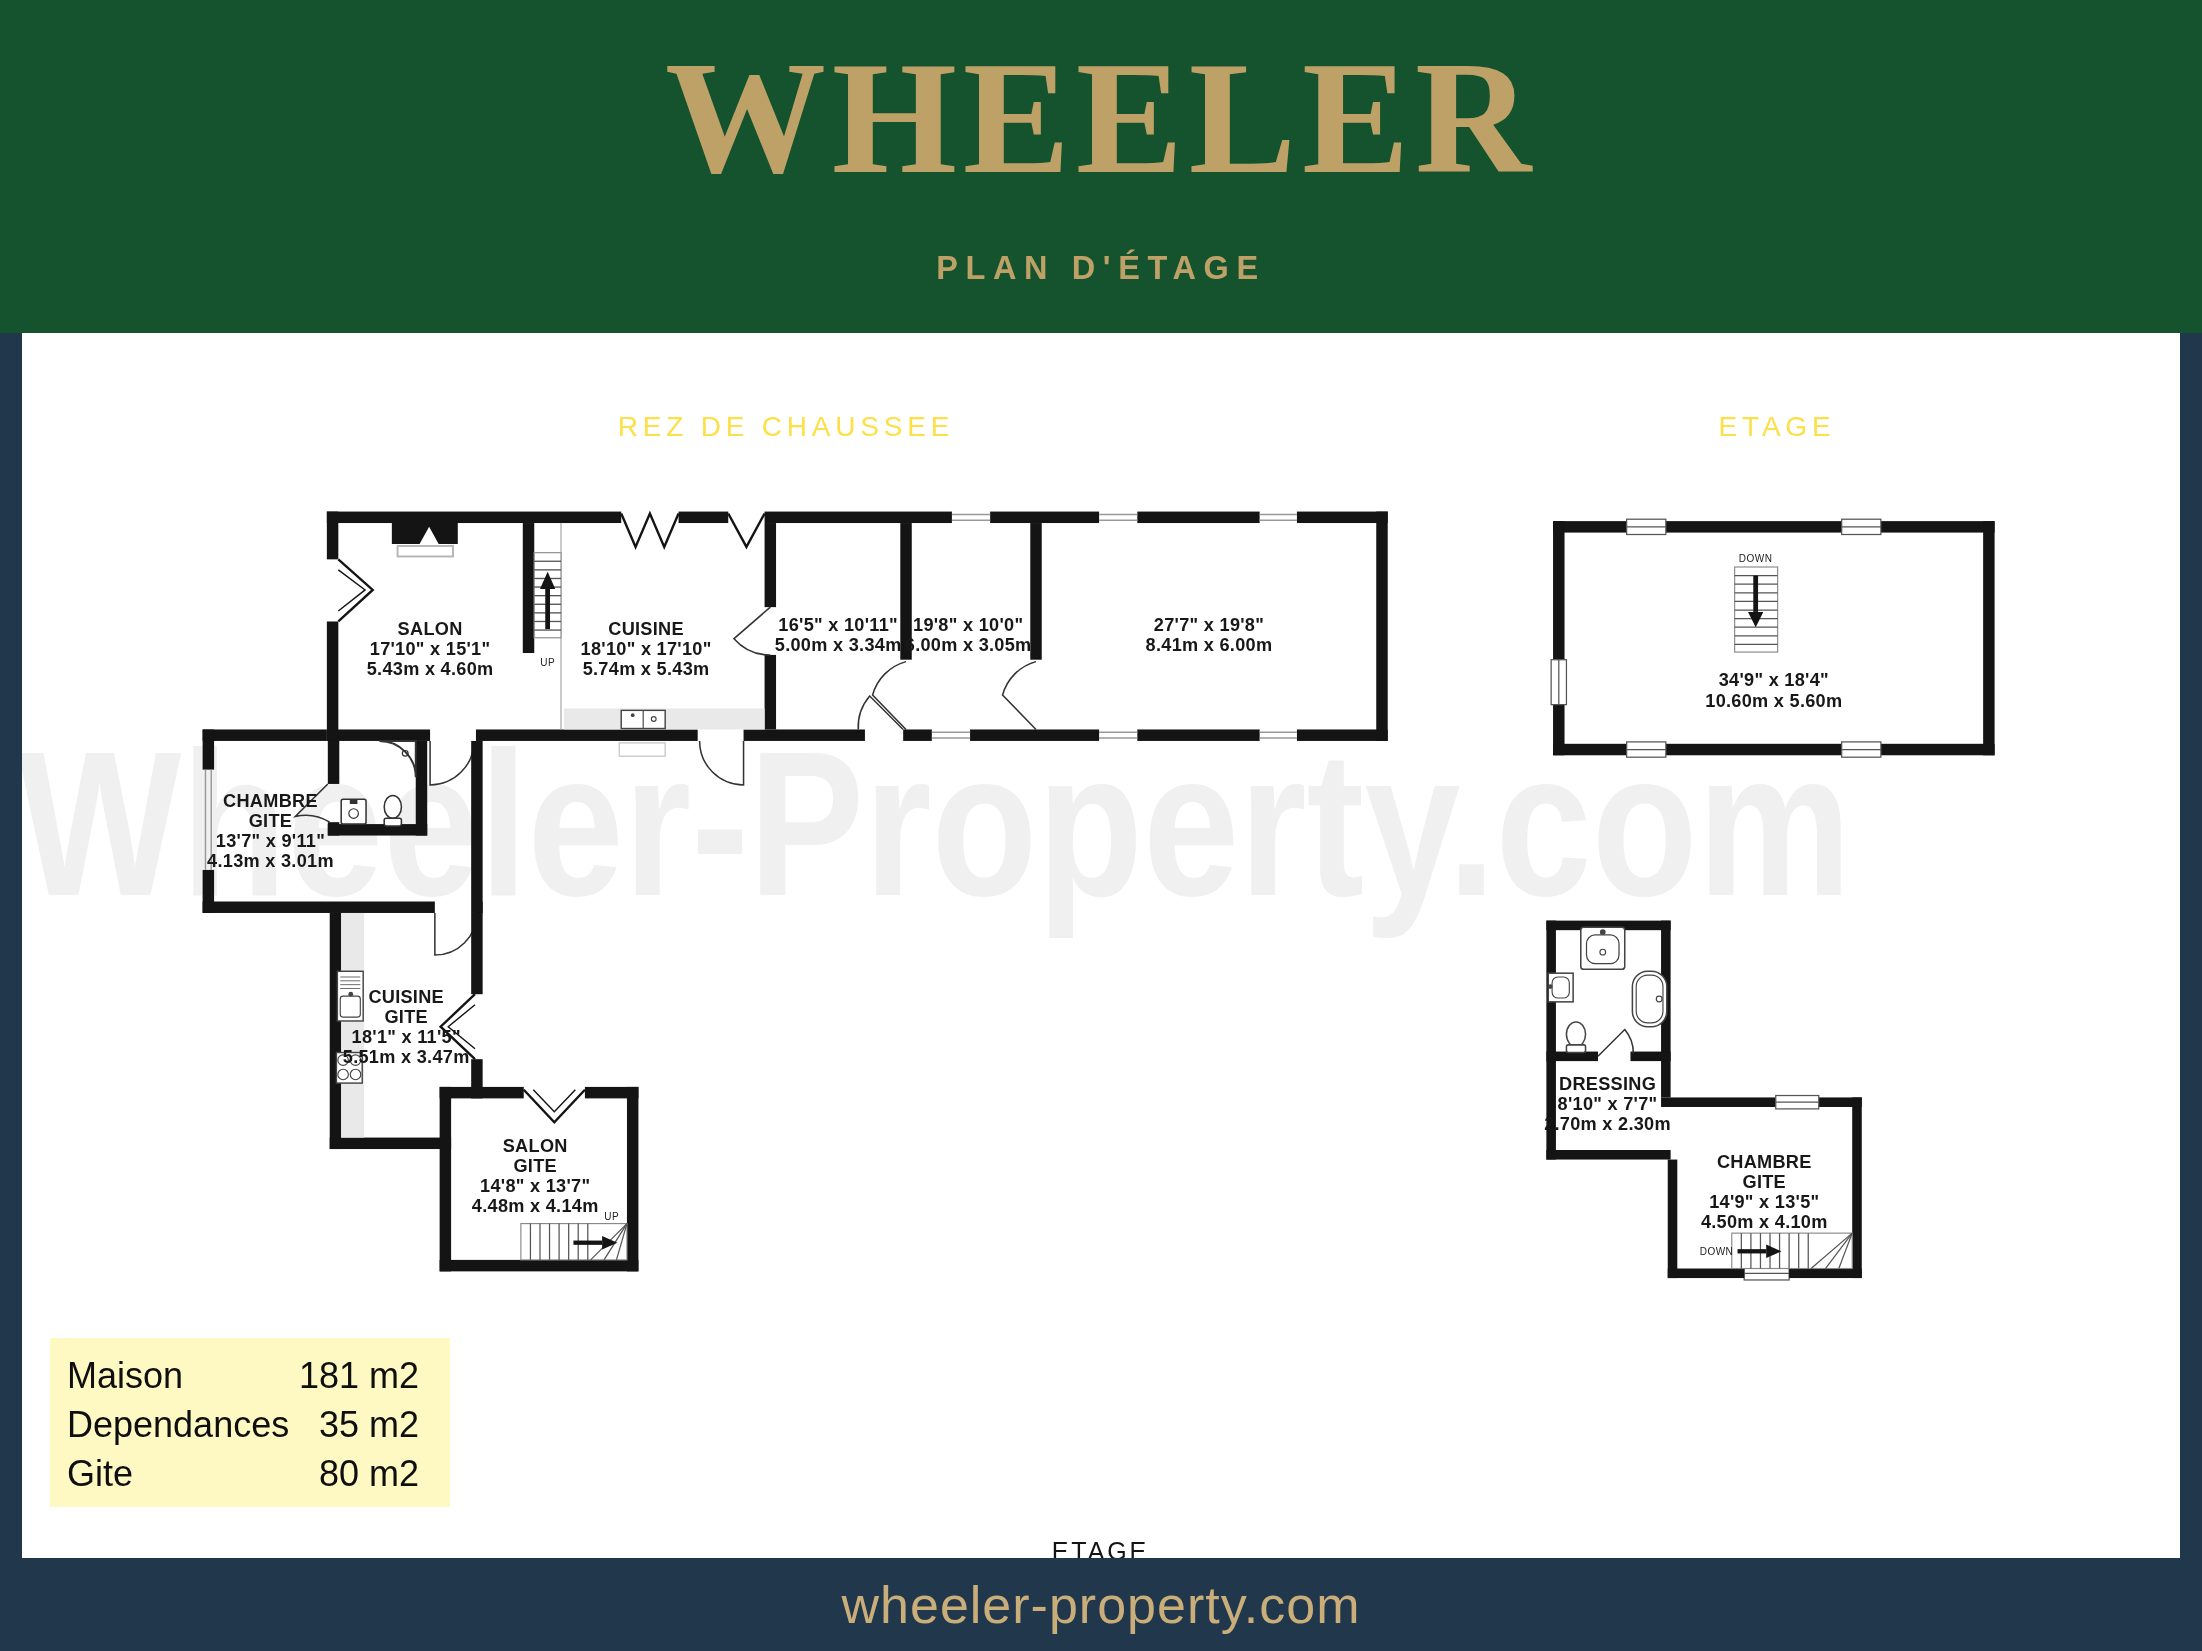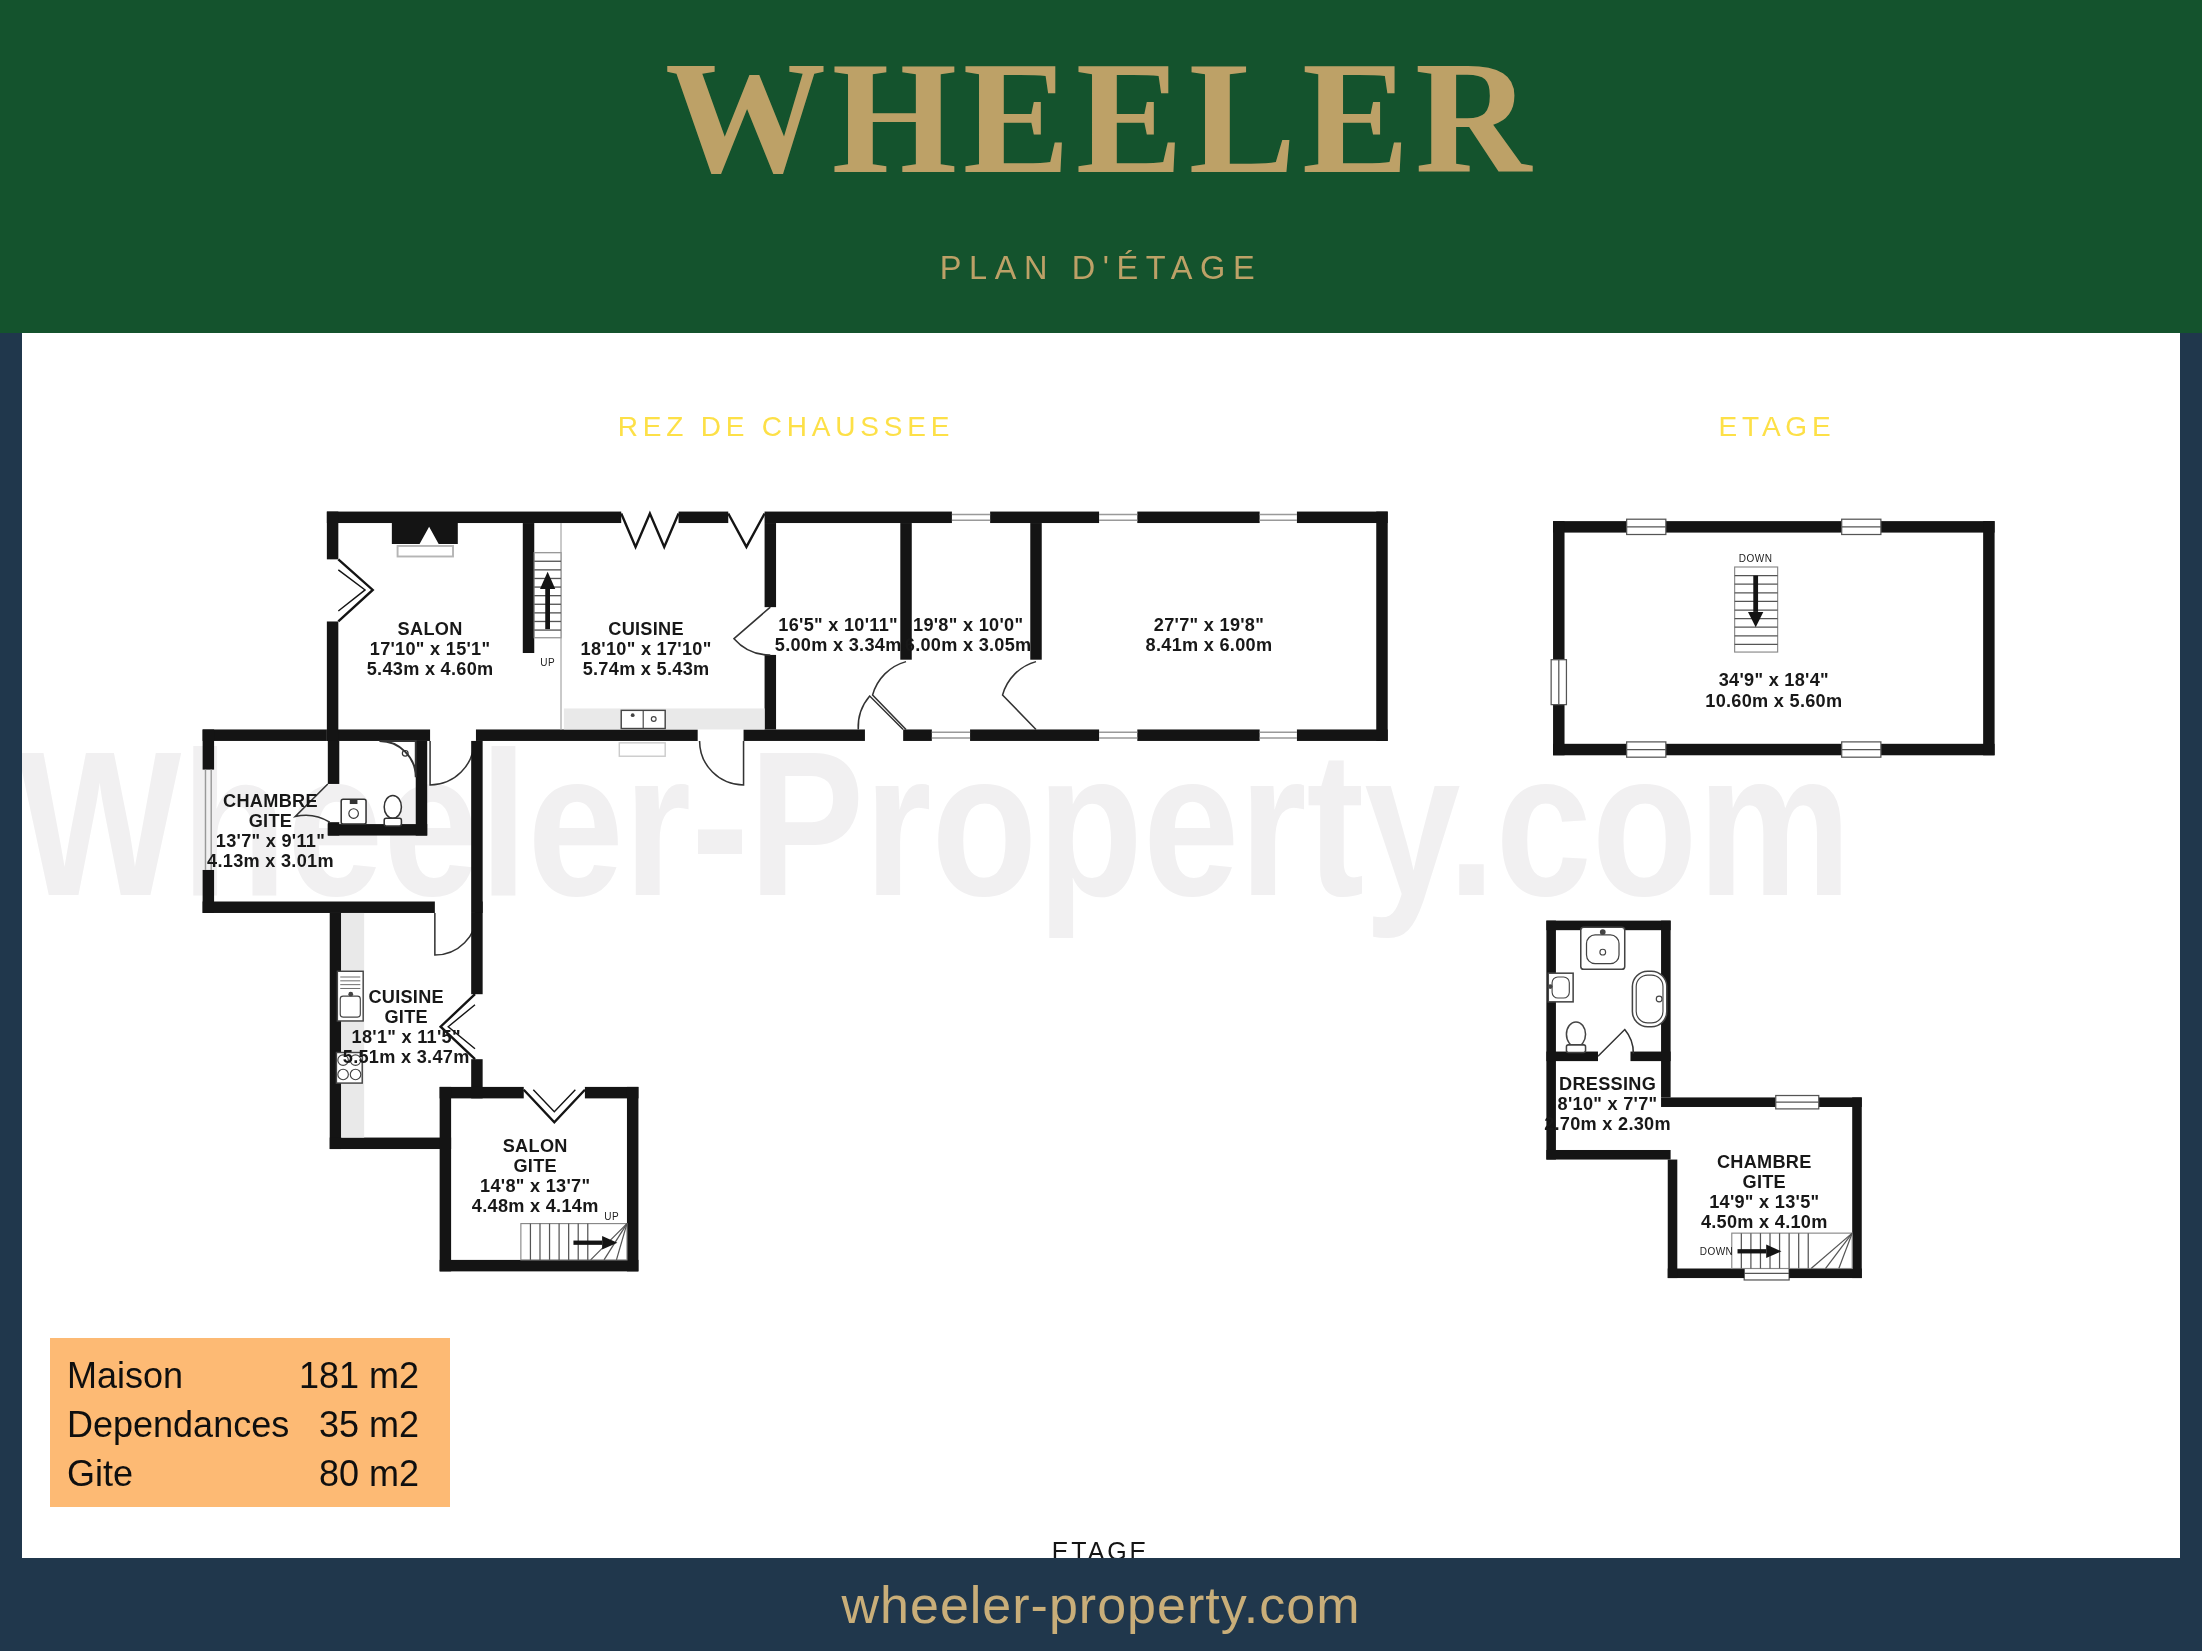--- a/index.html
+++ b/index.html
@@ -9,21 +9,21 @@
   }
   
   .header{position:absolute;left:0;top:0;width:2202px;height:333px;background:#14532d;z-index:6;}
   .brand{
     position:absolute;left:0;top:38px;width:2202px;text-align:center;
     font-family:"Liberation Serif",serif;font-weight:700;font-size:161px;
     letter-spacing:5.7px;color:#bda167;line-height:1;
   }
   .subtitle{
     position:absolute;left:0;top:250px;width:2202px;text-align:center;
-    font-size:32.5px;letter-spacing:7.6px;color:#bda167;font-weight:400;
+    font-size:32.5px;letter-spacing:7.6px;color:#bda167;font-weight:700;
   }
   
   .sheet{position:absolute;left:22px;top:333px;width:2158px;height:1225px;background:#ffffff;overflow:hidden;z-index:1;}
   .watermark{
     position:absolute;left:-3.8px;top:373px;white-space:nowrap;
     font-weight:700;font-size:206px;color:#f1f0f1;
     transform:scaleX(0.84);transform-origin:left center;
     font-family:"Liberation Sans",sans-serif;z-index:1;user-select:none;
   }
   
@@ -37,21 +37,21 @@
     position:absolute;left:986px;top:1537px;width:229px;text-align:center;
     font-size:25px;letter-spacing:2.9px;color:#141414;z-index:3;
   }
   
   .plansvg{position:absolute;left:0;top:0;z-index:2;}
   .rm{font-family:"Liberation Sans",sans-serif;font-weight:700;font-size:19px;fill:#181818;text-anchor:middle;letter-spacing:0.3px;}
   .tiny{font-family:"Liberation Sans",sans-serif;font-size:10.5px;fill:#222;text-anchor:middle;letter-spacing:0.5px;}
   
   .legend{
     position:absolute;left:50px;top:1338px;width:400px;height:169px;
-    background:#fdba74;z-index:3;box-sizing:border-box;padding:13.4px 31px 0 17px;
+    background:#fef9c3;z-index:3;box-sizing:border-box;padding:13.4px 31px 0 17px;
   }
   .legend-row{display:flex;justify-content:space-between;font-size:36px;color:#0f0f0f;line-height:49px;}
   
   .footer{
     position:absolute;left:0;top:1558px;width:2202px;height:94px;background:#20374c;z-index:5;
     display:flex;align-items:center;justify-content:center;
   }
   .footer-site{font-size:52px;letter-spacing:1px;color:#c9ae79;}
 </style>
 </head>

